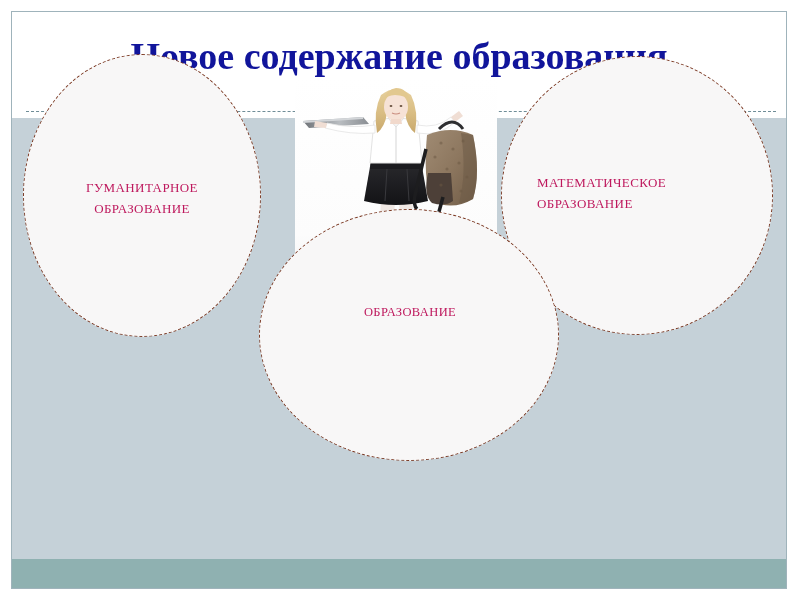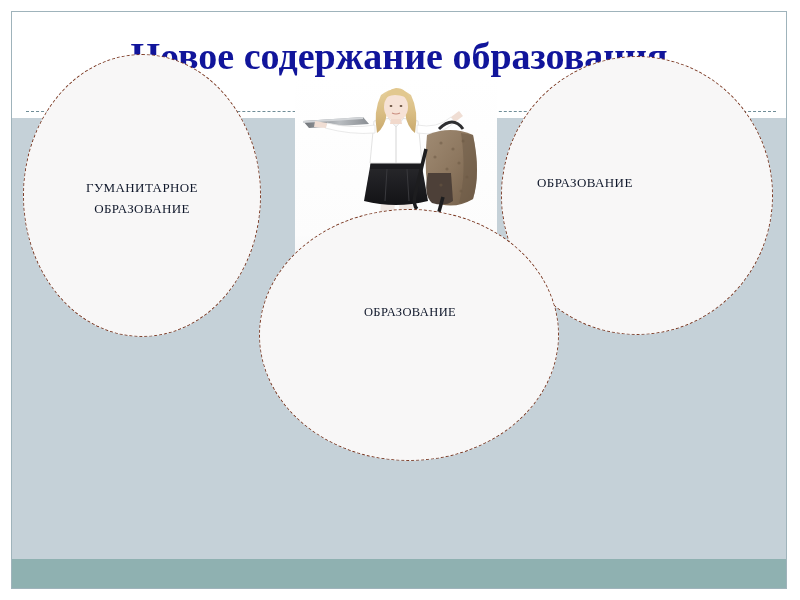--- a/index.html
+++ b/index.html
@@ -69,21 +69,21 @@
     border:1px dashed #7c3a24;
     border-radius:50%;
     background:#f8f7f7;
     box-sizing:border-box;
   }
   #ell-hum{ left:11px;  top:42px;  width:238px; height:283px; }
   #ell-math{ left:489px; top:44px;  width:272px; height:279px; }
   #ell-nat{ left:247px; top:197px; width:300px; height:252px; }
   .ellipse-label{
     position:absolute;
-    color:#0f172a;
+    color:#be185d;
     font-size:13px;
     line-height:21px;
     letter-spacing:0.4px;
   }
   #lbl-hum{ left:30px; top:165px; width:200px; text-align:center; }
   #lbl-math{ left:525px; top:160px; width:210px; text-align:left; }
   #lbl-nat{ left:262px; top:290px; width:272px; text-align:center; font-size:12.5px; }
   #converge{
     position:absolute;left:188px;top:28px;width:400px;
     text-align:center;
@@ -218,20 +218,21 @@
 
       <div class="ellipse" id="ell-nat"></div>
 
 
       <div class="ellipse-label" id="lbl-hum">
         <div>ГУМАНИТАРНОЕ</div>
         <div>ОБРАЗОВАНИЕ</div>
       </div>
 
       <div class="ellipse-label" id="lbl-math">
+        <div>МАТЕМАТИЧЕСКОЕ</div>
         <div>ОБРАЗОВАНИЕ</div>
       </div>
 
       <div class="ellipse-label" id="lbl-nat">
         <div>ОБРАЗОВАНИЕ</div>
       </div>
 
     </div>
   </div>
 </div>

